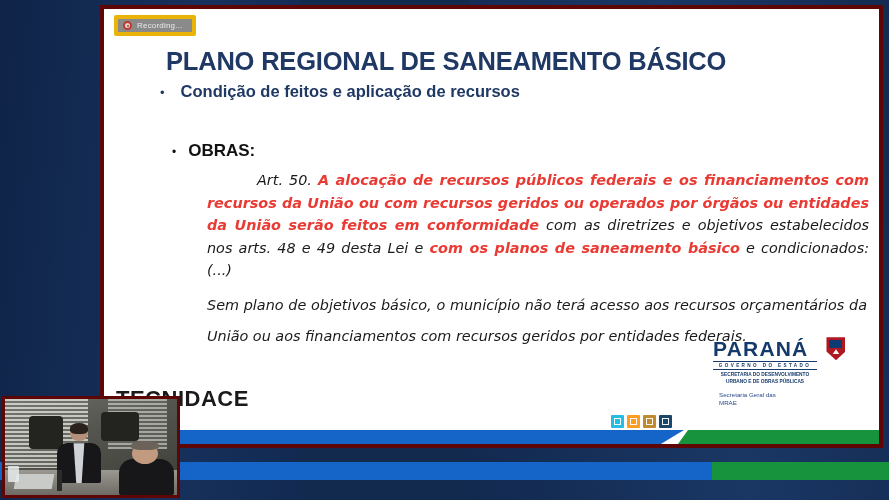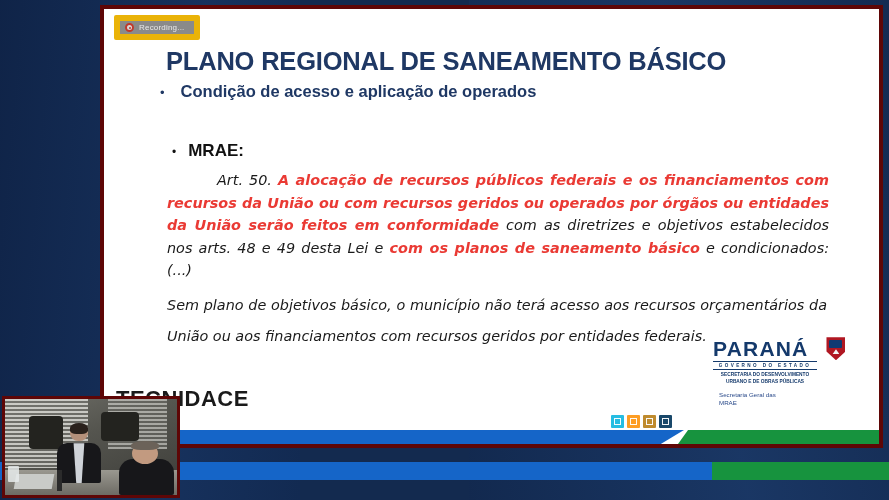--- a/index.html
+++ b/index.html
@@ -65,21 +65,21 @@
   }
 
   
   #recording-badge {
     position: absolute;
     left: 10px; top: 6px;
     display: flex;
     align-items: center;
     gap: 5px;
     background: #8a8a8a;
-    border: 6px solid #eab308;
+    border: 4px solid #eab308;
     padding: 2px 9px 2px 5px;
     border-radius: 2px;
   }
   #record-dot {
     width: 9px; height: 9px;
     border-radius: 50%;
     background: #d9d9d9;
     border: 2px solid #c0392b;
     box-sizing: border-box;
     position: relative;
@@ -145,20 +145,21 @@
 
   .body-par {
     position: absolute;
     font-family: "DejaVu Sans", sans-serif;
     font-style: italic;
     font-size: 14.4px;
     line-height: 22.5px;
     color: #1a1a1a;
     text-align: justify;
     text-justify: inter-word;
+    margin-left: 40px;
   }
   #par-art {
     left: 63px; top: 160px;
     width: 662px;
     text-indent: 50px;
   }
   #par-sem {
     left: 63px; top: 281px;
     width: 660px;
     line-height: 31px;
@@ -374,26 +375,26 @@
 
     <div id="recording-badge">
       <div id="record-dot"></div>
       <span id="recording-label">Recording...</span>
     </div>
 
     <div id="slide-title">PLANO REGIONAL DE SANEAMENTO BÁSICO</div>
 
     <div id="slide-subtitle-row">
       <span id="subtitle-bullet">•</span>
-      <span id="slide-subtitle">Condição de acesso e aplicação de operados</span>
+      <span id="slide-subtitle">Condição de feitos e aplicação de recursos</span>
     </div>
 
     <div id="lnsb-row">
       <span id="lnsb-bullet">•</span>
-      <span id="lnsb-label">MRAE:</span>
+      <span id="lnsb-label">OBRAS:</span>
     </div>
 
     <div id="par-art" class="body-par">
       <span>Art. 50. </span><span class="red">A alocação de recursos públicos federais e os financiamentos com recursos da União ou com recursos geridos ou operados por órgãos ou entidades da União serão feitos em conformidade</span><span> com as diretrizes e objetivos estabelecidos nos arts. 48 e 49 desta Lei e </span><span class="red">com os planos de saneamento básico</span><span> e condicionados: (...)</span>
     </div>
 
     <div id="par-sem" class="body-par">Sem plano de objetivos básico, o município não terá acesso aos recursos orçamentários da União ou aos financiamentos com recursos geridos por entidades federais.</div>
 
     <div id="brand-word">TECNIDACE</div>
 

